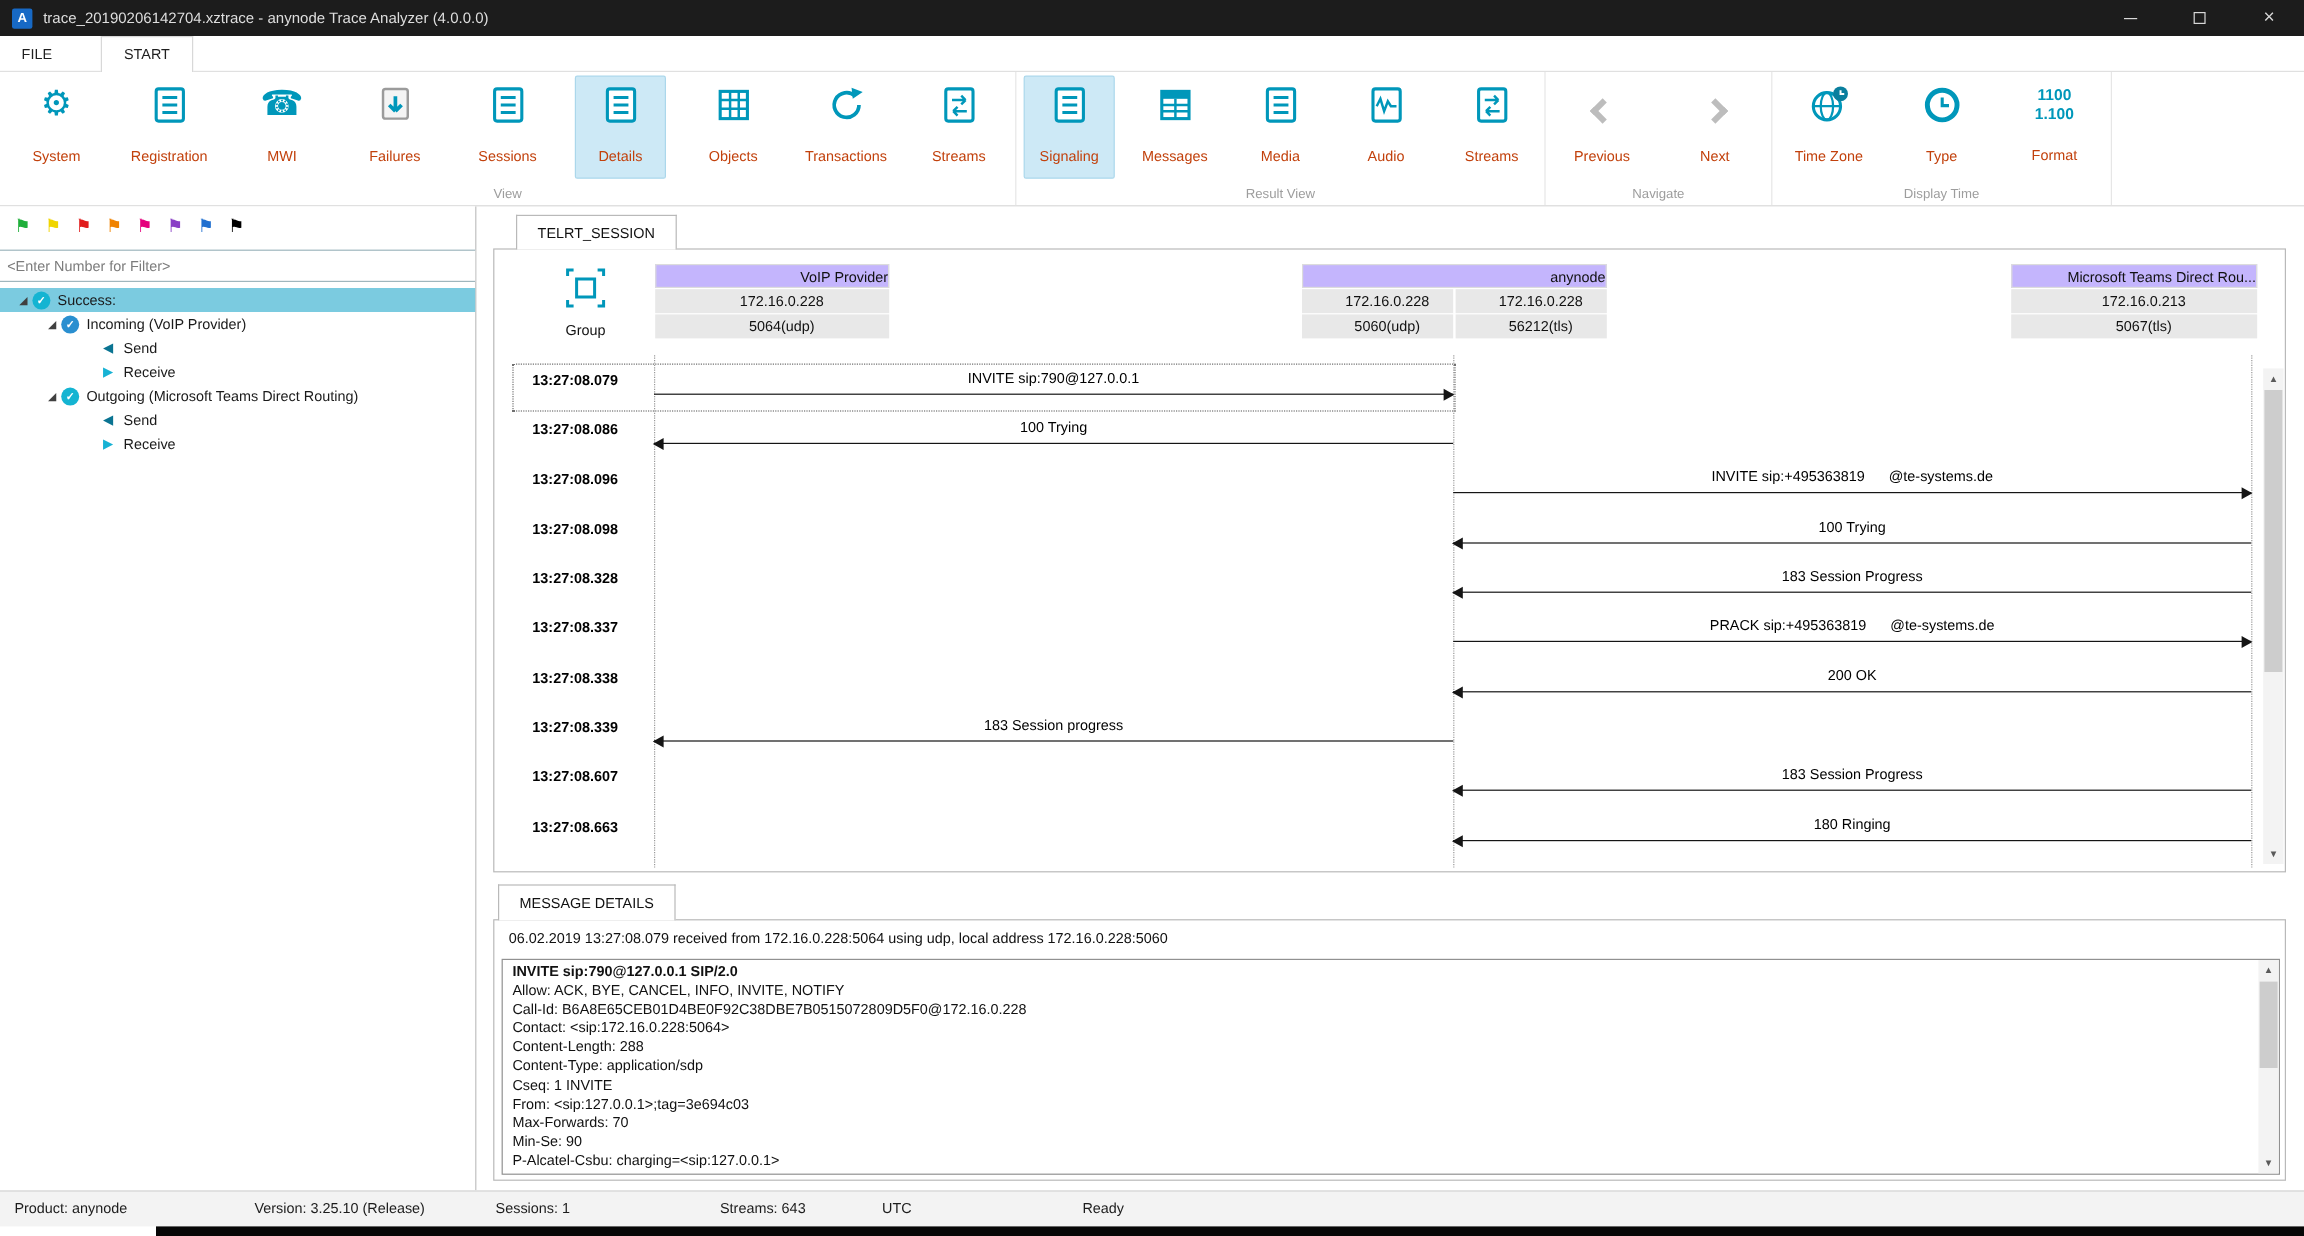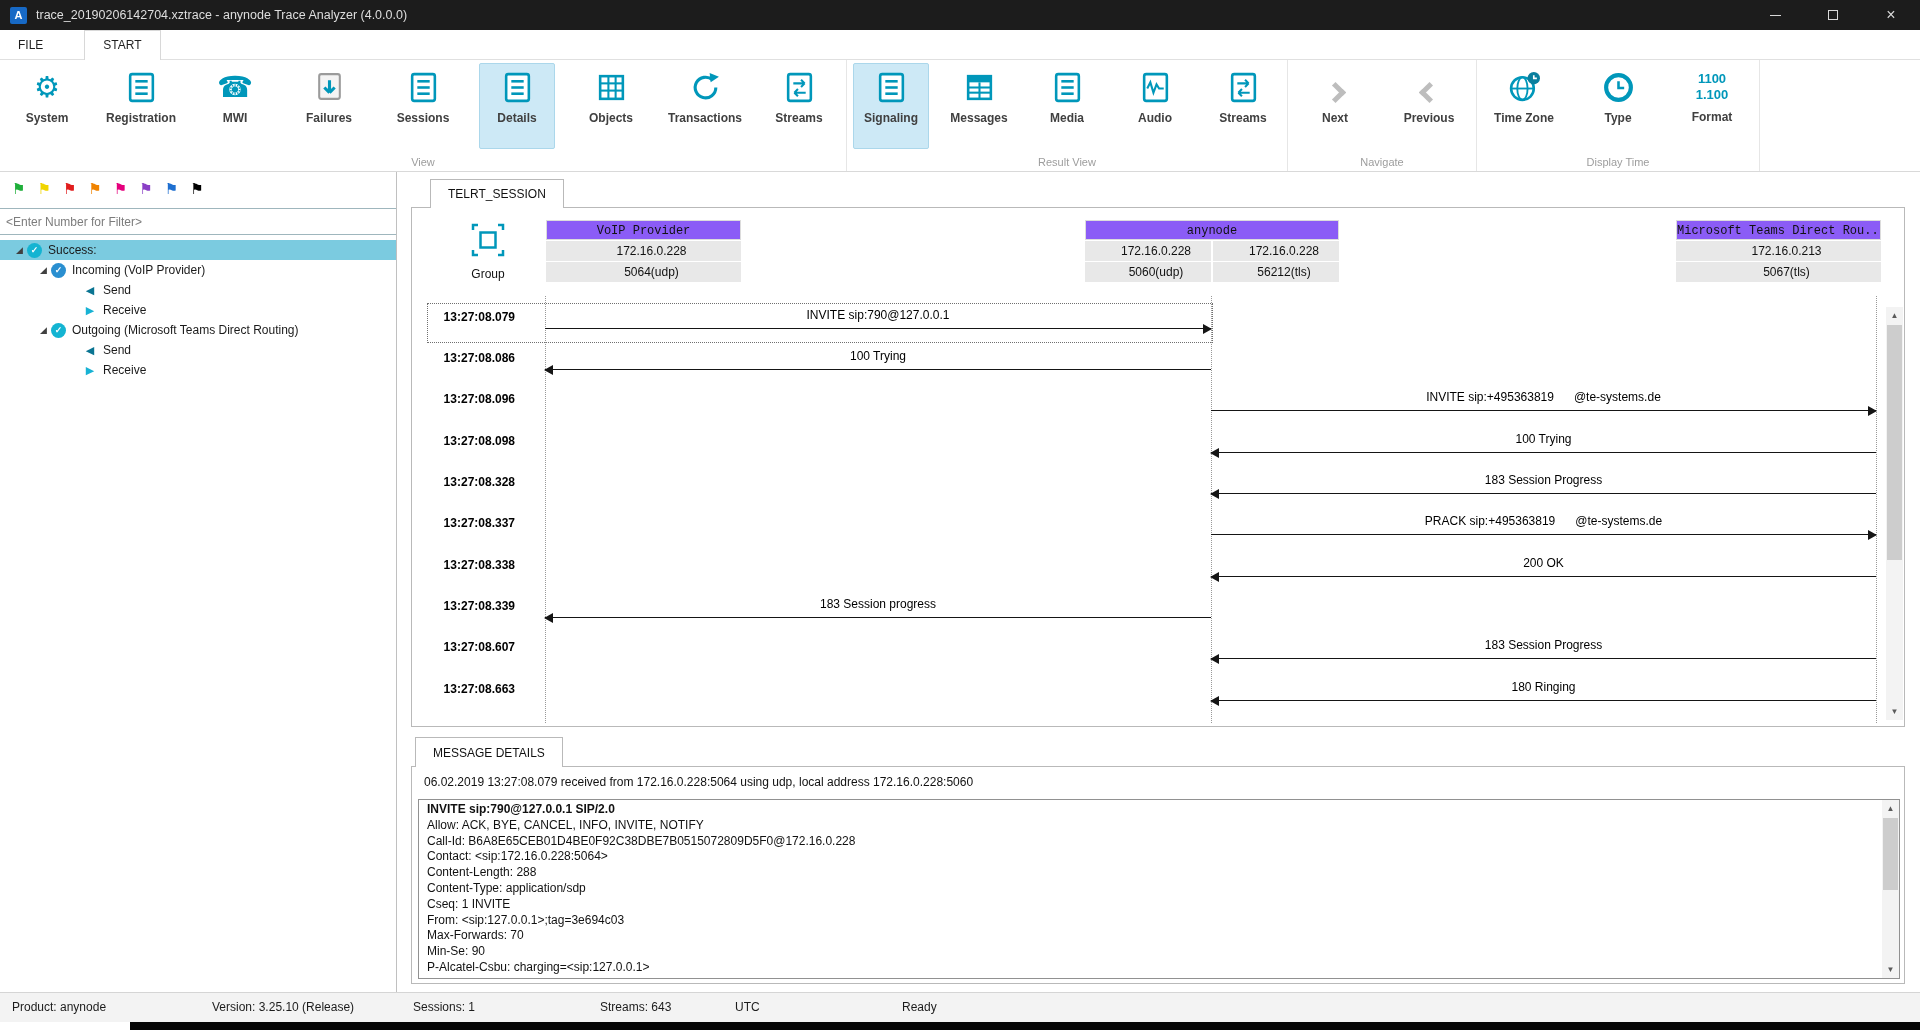--- a/index.html
+++ b/index.html
@@ -23,21 +23,21 @@
 .mtab.active{background:#fff;border:1px solid #d8d8d8;border-bottom:none;margin-bottom:-1px;padding-bottom:8px;}
 
 
 .ribbon{position:absolute;left:0;top:60px;width:1920px;height:112px;background:#fff;border-bottom:1px solid #d9d9d9;display:flex;}
 .rgroup{position:relative;height:100%;border-right:1px solid #e6e6e6;display:flex;align-items:flex-start;padding-top:3px;}
 .rgroup-label{position:absolute;bottom:3px;left:0;right:0;text-align:center;font-size:11px;color:#9d9d9d;}
 .rbtn{width:94px;display:flex;flex-direction:column;align-items:center;}
 .rgroup.result .rbtn{width:88px;}
 .rbtn-box{width:76px;height:86px;display:flex;flex-direction:column;align-items:center;padding-top:5px;border-radius:2px;border:1px solid transparent;}
 .rbtn.selected .rbtn-box{background:#cde9f6;border-color:#abd7eb;}
-.rbtn-label{font-size:12px;color:#404040;margin-top:6px;white-space:nowrap;font-weight:bold;}
+.rbtn-label{font-size:12px;color:#c2410c;margin-top:18px;white-space:nowrap;}
 .ricon{width:36px;height:36px;display:flex;align-items:center;justify-content:center;}
 .ricon svg{width:33px;height:33px;}
 .glyph-icon{font-size:29px;color:#0097ba;line-height:1;}
 .chev{width:15px;height:15px;border-left:5px solid #bdbdbd;border-bottom:5px solid #bdbdbd;margin-top:10px;}
 .chev.left{transform:rotate(45deg);}
 .chev.right{transform:rotate(225deg);}
 .format-ic{color:#0097ba;font-size:13px;font-weight:bold;text-align:center;line-height:1.25;margin-top:2px;}
 
 
 .left-panel{position:absolute;left:0;top:172px;width:397px;height:820px;background:#fff;border-right:1px solid #c0c0c0;}
@@ -63,21 +63,21 @@
 
 .session-tab{position:absolute;left:430px;top:179px;height:29px;padding:0 17px;background:#fff;border:1px solid #b9b9b9;border-bottom:none;font-size:12px;display:flex;align-items:center;z-index:2;}
 .seq-box{position:absolute;left:411px;top:207px;width:1494px;height:520px;border:1px solid #b9b9b9;background:#fff;}
 .group-cell{position:absolute;left:47px;top:12px;width:58px;text-align:center;}
 .group-cell svg{width:40px;height:40px;}
 .group-label{font-size:12px;margin-top:3px;}
 .participant{position:absolute;top:12px;}
 .p-voip{left:134px;width:195px;}
 .p-any{left:673px;width:254px;}
 .p-teams{left:1264px;width:205px;border-radius:23px;}
-.p-name{height:20px;line-height:20px;text-align:center;font-size:12px;background:#8b5cf6;border:1px solid #dcdcdc;white-space:nowrap;overflow:hidden;font-family:Liberation Mono, monospace;}
+.p-name{height:20px;line-height:20px;text-align:right;font-size:12px;background:#c4b5fd;border:1px solid #dcdcdc;white-space:nowrap;overflow:hidden;}
 .p-sub{height:20px;line-height:20px;text-align:center;font-size:12px;background:#e8e8e8;margin-top:1px;padding-left:16px;}
 .p-cellrow{display:flex;gap:2px;}
 .p-cell{flex:1;}
 .lifeline{position:absolute;top:88px;height:427px;width:0;border-left:1px dotted #999;}
 .ll-voip{left:133px;}
 .ll-any{left:799px;}
 .ll-teams{left:1464px;}
 .sel-box{position:absolute;left:15px;top:95px;width:786px;height:40px;border:1px dotted #707070;}
 .msg-row{position:absolute;left:19px;width:1445px;height:40px;}
 .msg-time{position:absolute;left:0;top:3px;width:84px;text-align:right;font-weight:bold;font-size:12px;color:#000;}
@@ -316,31 +316,31 @@
           <div class="rbtn-label">Streams</div>
         </div>
       </div>
       <div class="rgroup-label">Result View</div>
     </div>
 
     <div class="rgroup">
       <div class="rbtn">
         <div class="rbtn-box">
           <div class="ricon">
+              <div class="chev left"></div>
+            </div>
+          <div class="rbtn-label">Previous</div>
+        </div>
+      </div>
+      <div class="rbtn">
+        <div class="rbtn-box">
+          <div class="ricon">
               <div class="chev right"></div>
             </div>
           <div class="rbtn-label">Next</div>
-        </div>
-      </div>
-      <div class="rbtn">
-        <div class="rbtn-box">
-          <div class="ricon">
-              <div class="chev left"></div>
-            </div>
-          <div class="rbtn-label">Previous</div>
         </div>
       </div>
       <div class="rgroup-label">Navigate</div>
     </div>
 
     <div class="rgroup">
       <div class="rbtn">
         <div class="rbtn-box">
           <div class="ricon">
             <svg viewBox="0 0 32 32">

